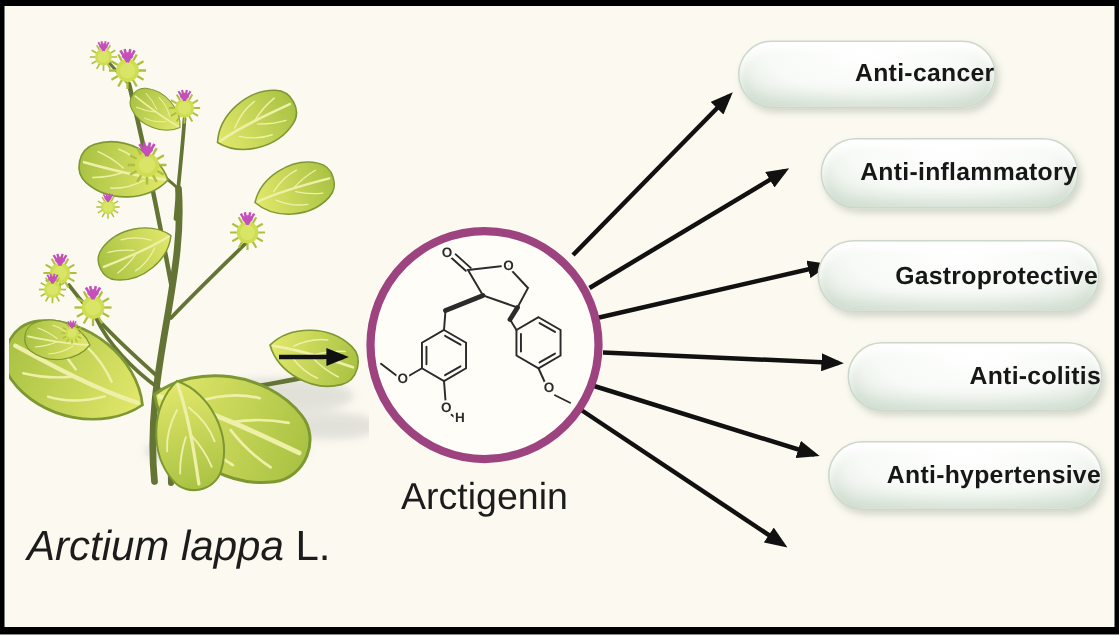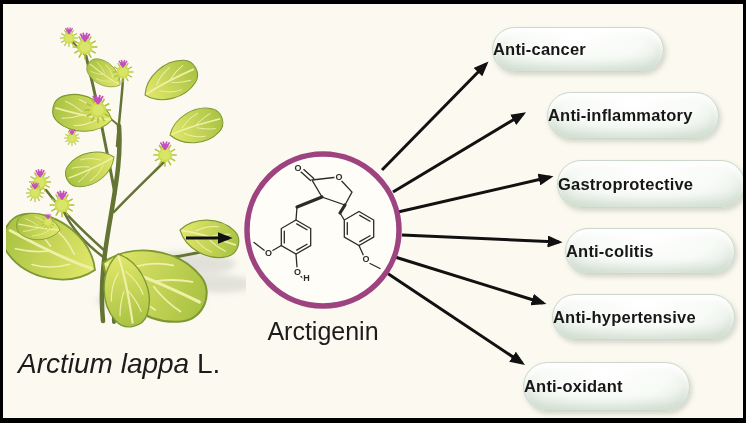--- a/index.html
+++ b/index.html
@@ -10,21 +10,21 @@
     border-style:solid;border-color:var(--frame,#000);
     border-width:4px 3px 5px 3px;
     background:var(--background,#fcfaf0);
     overflow:hidden;
     font-family:"Liberation Sans", sans-serif;
   }
   .abs{position:absolute;}
   
   .pill{
     position:absolute;
-    display:flex;align-items:center;justify-content:flex-start;
+    display:flex;align-items:center;justify-content:flex-end;
     border-radius:999px;
     background:
       radial-gradient(ellipse at 50% 18%, #ffffff 0%, var(--pill_bg,#f7faf6) 55%, var(--pill_rim,#dde7dc) 100%);
     border:1px solid var(--pill_border,#ccd8cc);
     box-shadow:
       inset 0 5px 6px rgba(255,255,255,.95),
       inset 0 -7px 9px rgba(160,185,160,.28),
       2px 3px 5px rgba(120,130,120,.30);
   }
   .pill span{
@@ -210,26 +210,23 @@
   </div>
 
   <div class="abs compound-name">Arctigenin</div>
 
   <div class="pill" style="left:489px;top:23px;width:170px;height:43px;">
     <span>Anti-cancer</span>
   </div>
   <div class="pill" style="left:544px;top:88px;width:170px;height:45px;">
     <span>Anti-inflammatory</span>
   </div>
-  <div class="pill" style="left:554px;top:156px;width:186px;height:46px;">
+  <div class="pill" style="left:542px;top:156px;width:186px;height:46px;">
     <span>Gastroprotective</span>
   </div>
   <div class="pill" style="left:562px;top:224px;width:168px;height:44px;">
     <span>Anti-colitis</span>
   </div>
   <div class="pill" style="left:549px;top:290px;width:181px;height:44px;">
     <span>Anti-hypertensive</span>
   </div>
-  <div class="pill" style="left:520px;top:358px;width:165px;height:47px;">
-    <span>Anti-oxidant</span>
-  </div>
 
 </div>
 
 </body></html>

